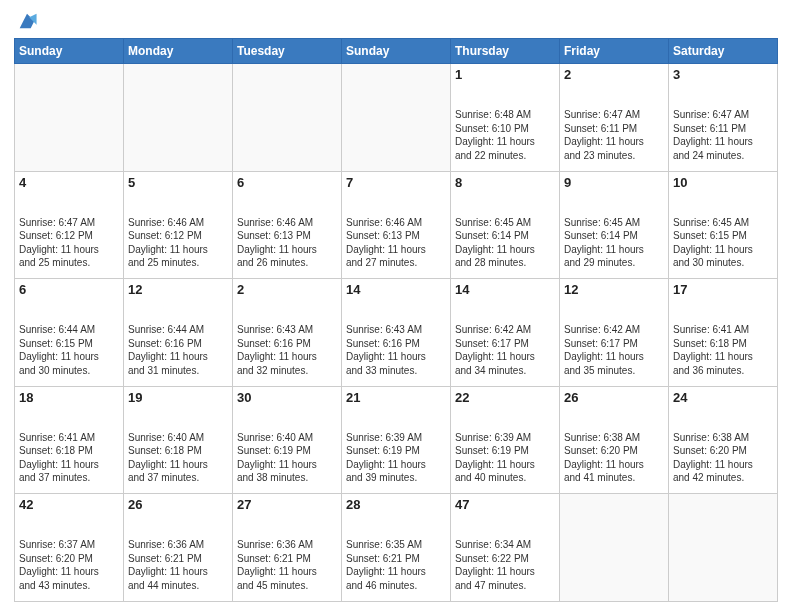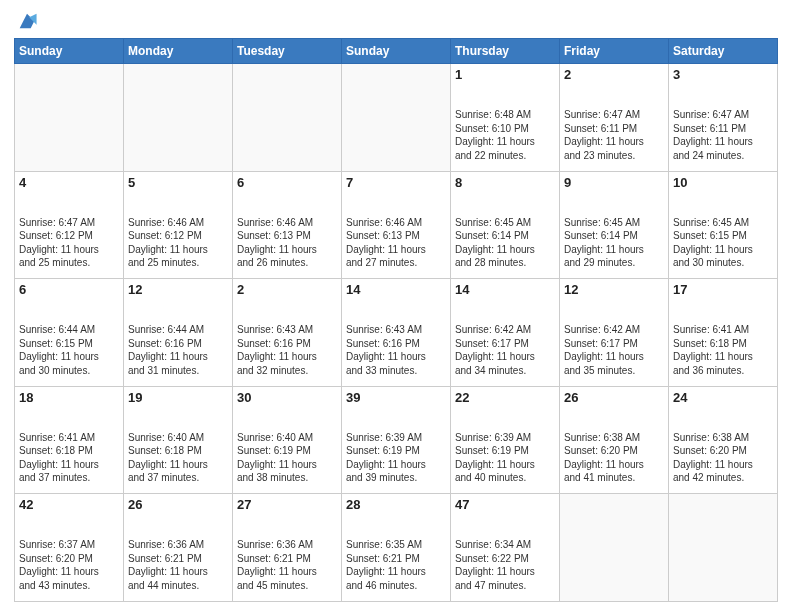--- a/index.html
+++ b/index.html
@@ -222,21 +222,21 @@
           </td>
           <td>
             <div class="day-number">19</div>
             <div class="day-info">Sunrise: 6:40 AM<br>Sunset: 6:18 PM<br>Daylight: 11 hours<br>and 37 minutes.</div>
           </td>
           <td>
             <div class="day-number">30</div>
             <div class="day-info">Sunrise: 6:40 AM<br>Sunset: 6:19 PM<br>Daylight: 11 hours<br>and 38 minutes.</div>
           </td>
           <td>
-            <div class="day-number">39</div>
+            <div class="day-number">21</div>
             <div class="day-info">Sunrise: 6:39 AM<br>Sunset: 6:19 PM<br>Daylight: 11 hours<br>and 39 minutes.</div>
           </td>
           <td>
             <div class="day-number">22</div>
             <div class="day-info">Sunrise: 6:39 AM<br>Sunset: 6:19 PM<br>Daylight: 11 hours<br>and 40 minutes.</div>
           </td>
           <td>
             <div class="day-number">26</div>
             <div class="day-info">Sunrise: 6:38 AM<br>Sunset: 6:20 PM<br>Daylight: 11 hours<br>and 41 minutes.</div>
           </td>

